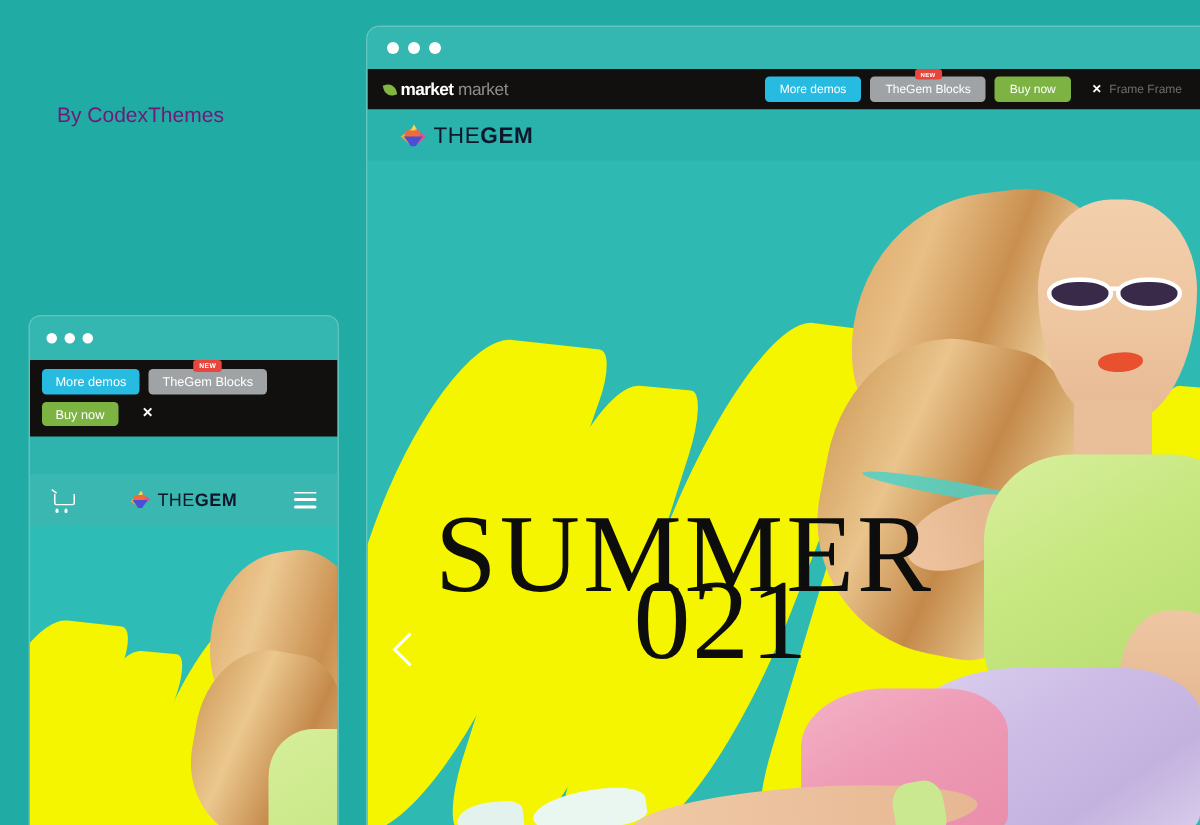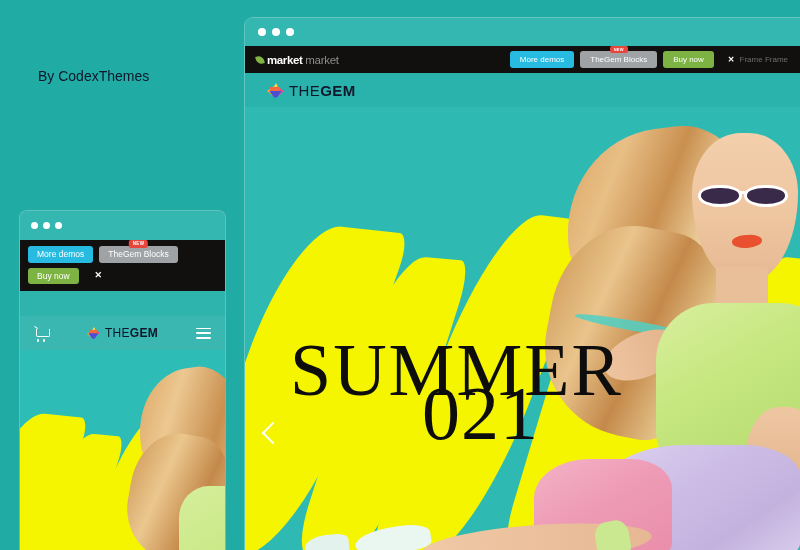--- a/index.html
+++ b/index.html
@@ -18,21 +18,21 @@
   #title-block{ position:absolute; left:38px; top:50px; width:200px; }
   #theme-title{
     font-size:34px; font-weight:bold; color:#ffffff; line-height:1.05;
     letter-spacing:-0.4px; white-space:nowrap;
   }
   #theme-subtitle{
     font-size:25px; font-weight:400; color:#d9f3f1; line-height:1.2;
     margin-top:6px;
   }
   #theme-author{
-    font-size:14px; font-weight:400; color:#0f172a; margin-top:18px;
+    font-size:14px; font-weight:400; color:#701a75; margin-top:18px;
   }
 
   
   #mobile-frame{
     position:absolute; left:20px; top:211px; width:205px; height:339px;
     background:#2fb3ad; border-radius:7px 7px 0 0; overflow:hidden;
     box-shadow:0 0 0 1px rgba(255,255,255,.28);
   }
   #mobile-titlebar{
     height:29px; background:#34b7b1; display:flex; align-items:center;

